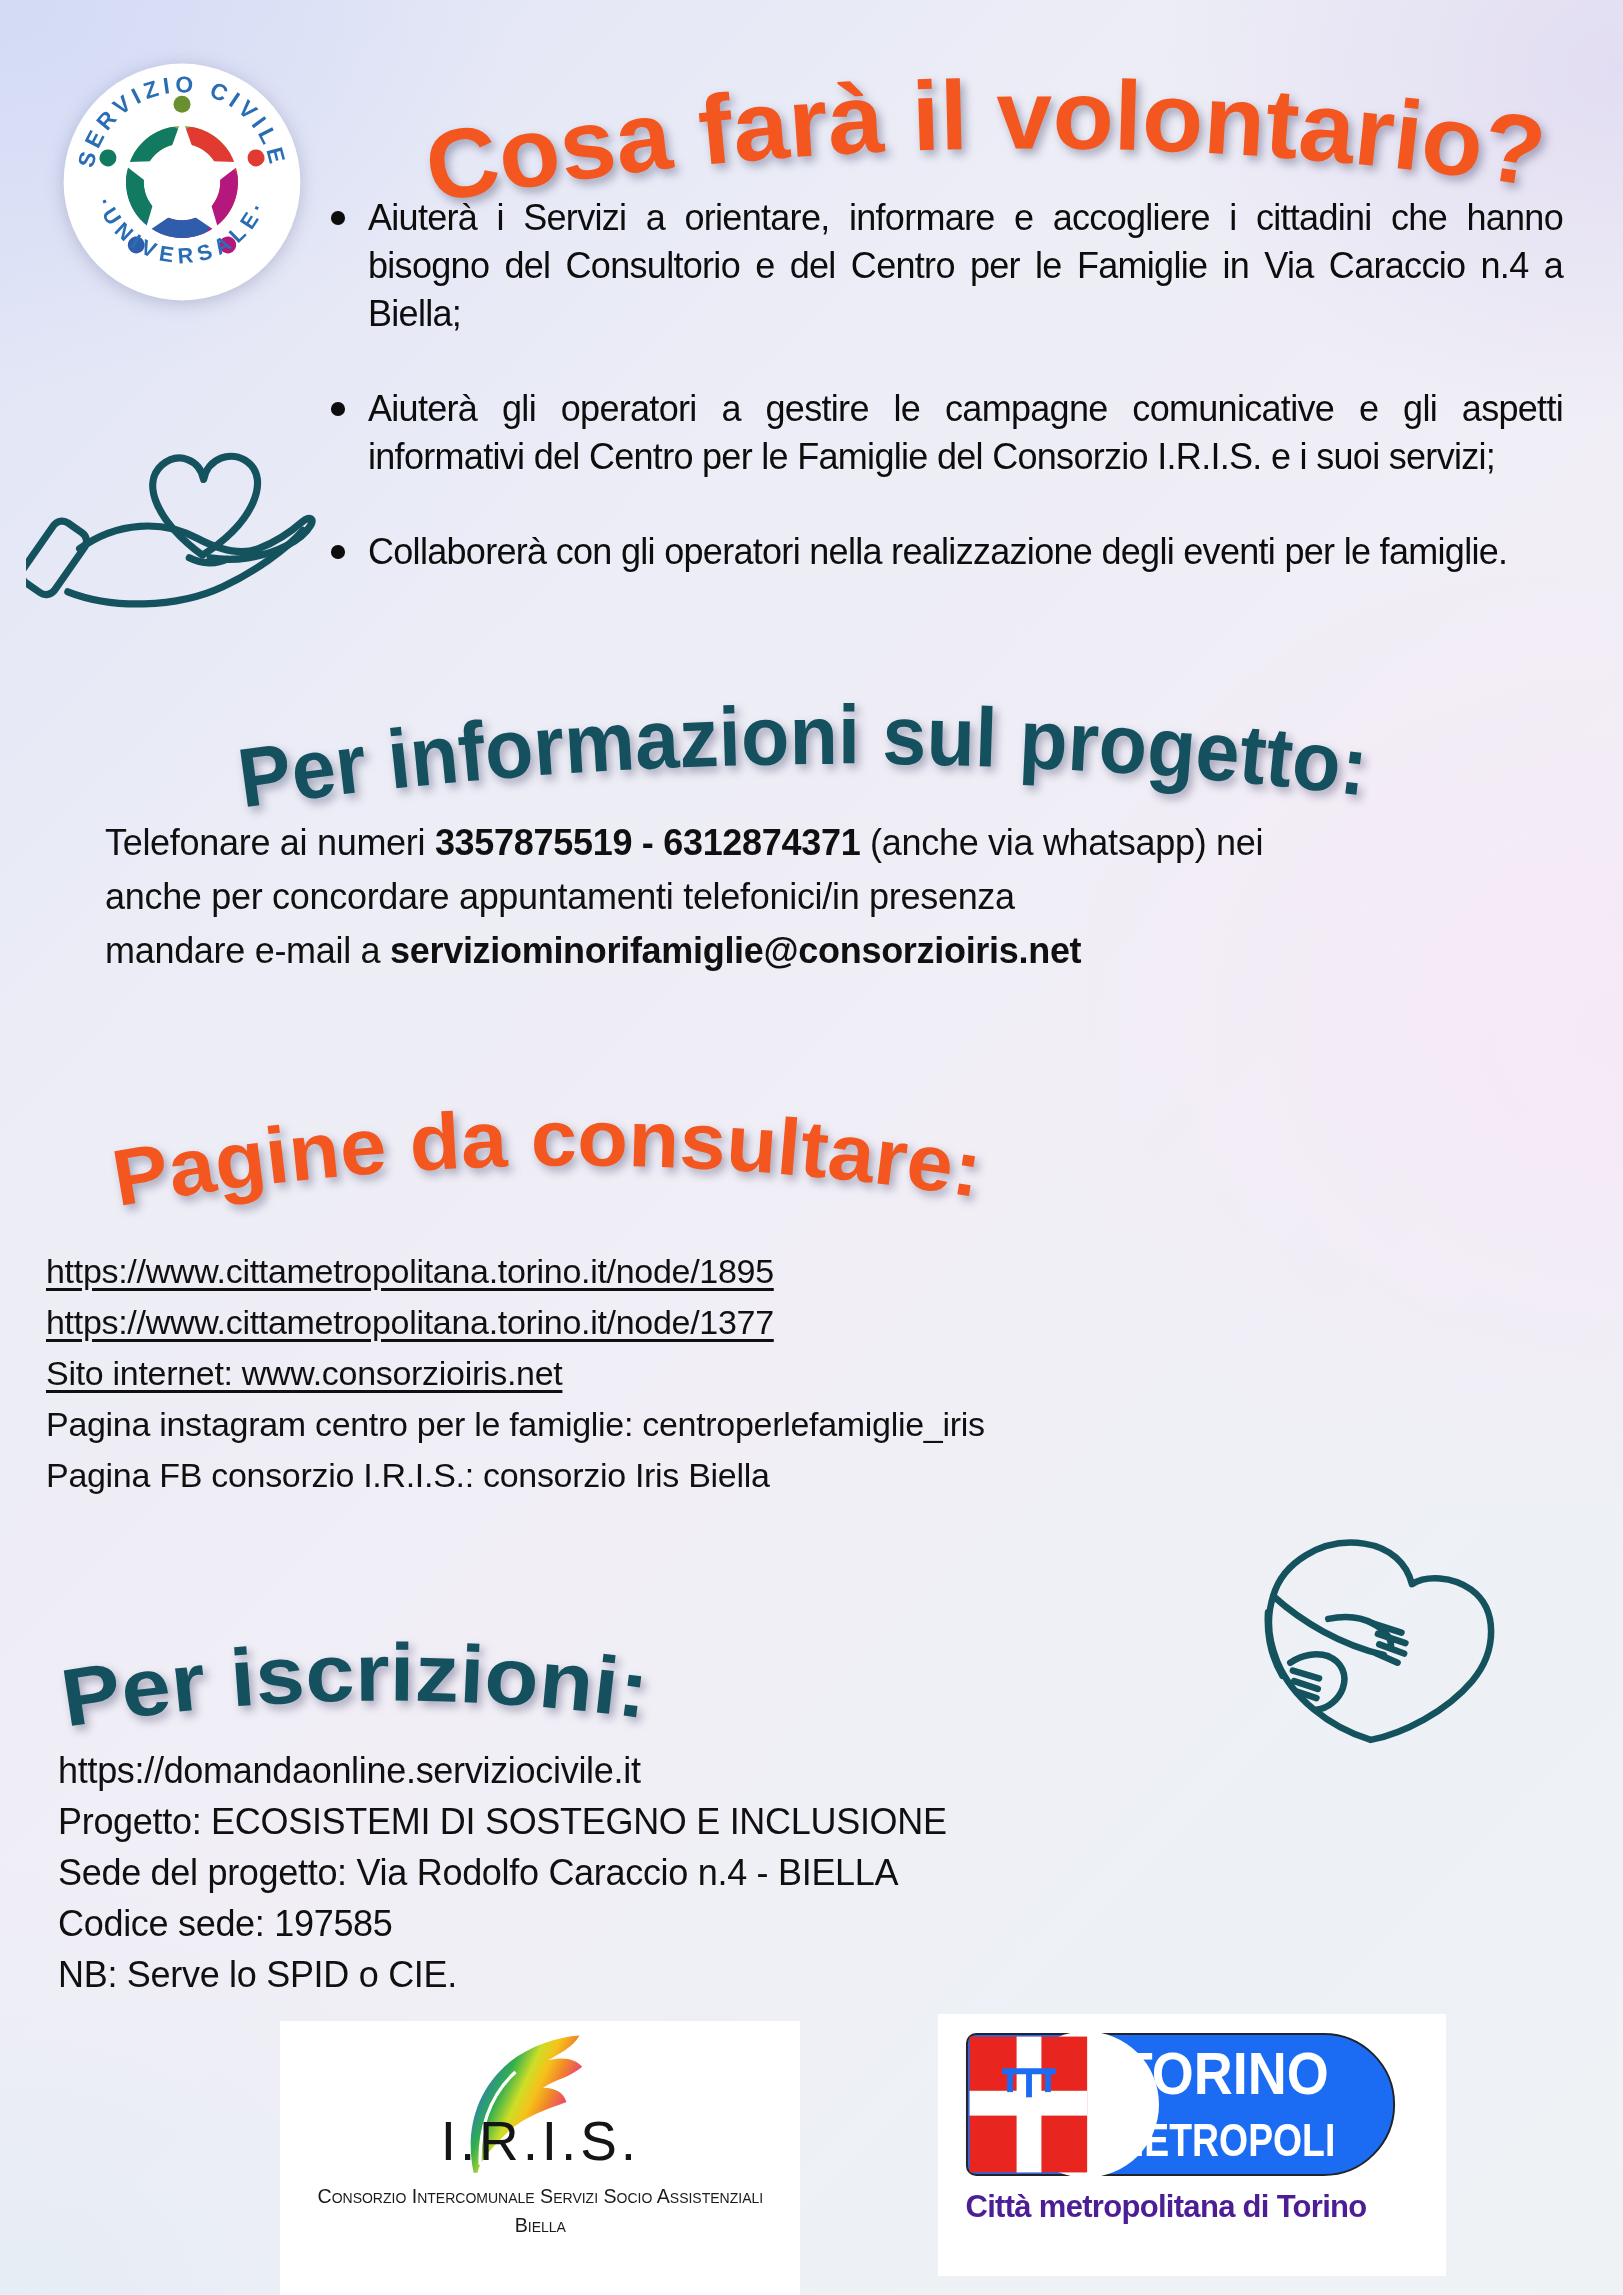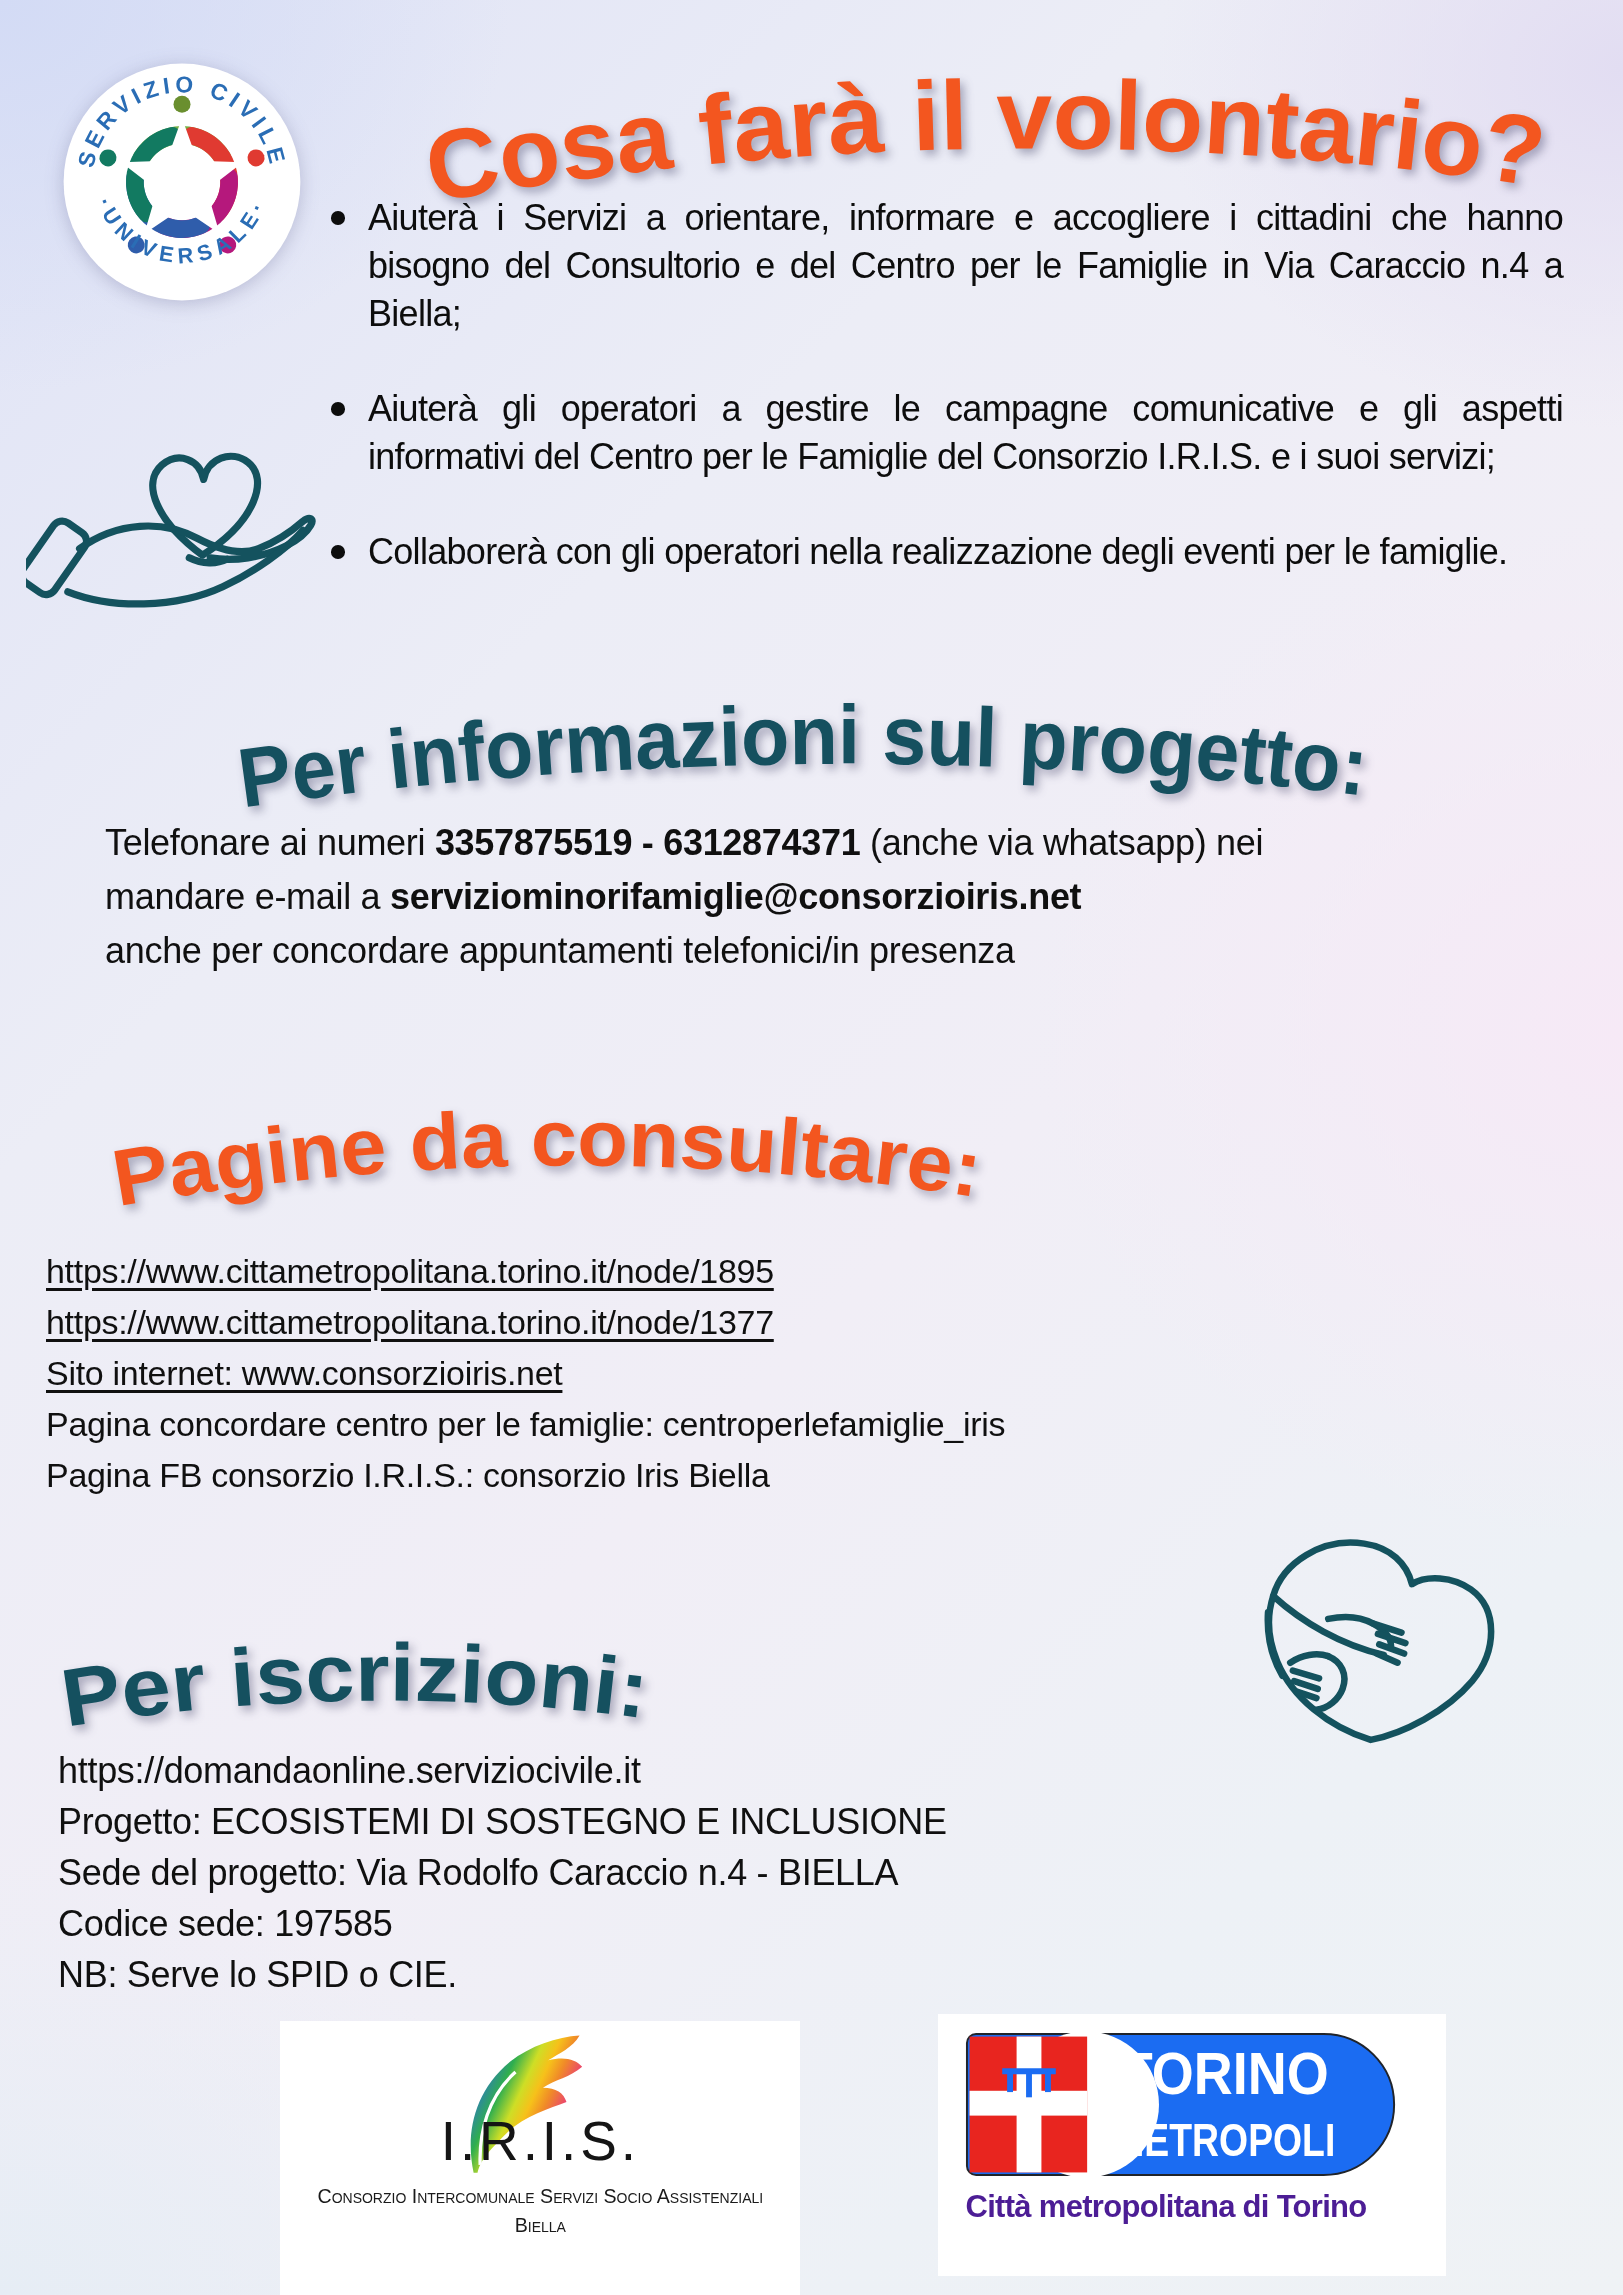--- a/index.html
+++ b/index.html
@@ -130,40 +130,40 @@
       </defs>
     <text font-size="128" font-weight="700" fill="#15505F" textLength="1720" lengthAdjust="spacingAndGlyphs">
       <textPath href="#infoPath">Per informazioni sul progetto:</textPath>
     </text>
   </svg>
 
   <div class="abs info-block">
     <div>
       <span>Telefonare ai numeri </span><b>3357875519 - 6312874371</b><span> (anche via whatsapp) nei</span>
     </div>
+    <div>anche per concordare appuntamenti telefonici/in presenza</div>
     <div>
       <span>mandare e-mail a </span><b>serviziominorifamiglie@consorzioiris.net</b>
     </div>
-    <div>anche per concordare appuntamenti telefonici/in presenza</div>
   </div>
 
   <svg class="abs arc-shadow" style="left:98px;top:1079px;" width="916" height="170" viewBox="0 0 1400 260">
     <defs>
         <path id="pagesPath" d="M 30,195 Q 700,75 1370,185" fill="none"></path>
       </defs>
     <text font-size="122" font-weight="700" fill="#F3561F" textLength="1320" lengthAdjust="spacingAndGlyphs">
       <textPath href="#pagesPath">Pagine da consultare:</textPath>
     </text>
   </svg>
 
   <div class="abs links">
     <div class="u">https://www.cittametropolitana.torino.it/node/1895</div>
     <div class="u">https://www.cittametropolitana.torino.it/node/1377</div>
     <div class="u">Sito internet: www.consorzioiris.net</div>
-    <div>Pagina concordare centro per le famiglie: centroperlefamiglie_iris</div>
+    <div>Pagina instagram centro per le famiglie: centroperlefamiglie_iris</div>
     <div>Pagina FB consorzio I.R.I.S.: consorzio Iris Biella</div>
   </div>
 
   <svg class="abs" style="left:1230px;top:1524px;" width="288" height="229" viewBox="0 0 440 350" fill="none" stroke="#14525E" stroke-width="10" stroke-linecap="round" stroke-linejoin="round">
     <path d="M 66,110 C 80,60 140,20 205,30 C 245,36 270,60 278,92 C 300,78 340,80 368,100 C 410,130 408,195 370,240 C 330,287 265,320 215,330 C 150,310 95,265 72,210 C 58,176 56,140 66,110 Z"></path>
     <path d="M 66,110 C 110,150 170,185 235,200"></path>
     <path d="M 58,135 C 56,170 64,205 80,232"></path>
     <path d="M 150,145 C 175,140 200,142 218,152 C 236,162 246,174 246,186"></path>
     <path d="M 218,152 L 262,166 M 226,168 L 268,182 M 228,184 L 266,198 M 224,198 L 256,212"></path>
     <path d="M 92,212 C 110,200 132,196 150,202"></path>

